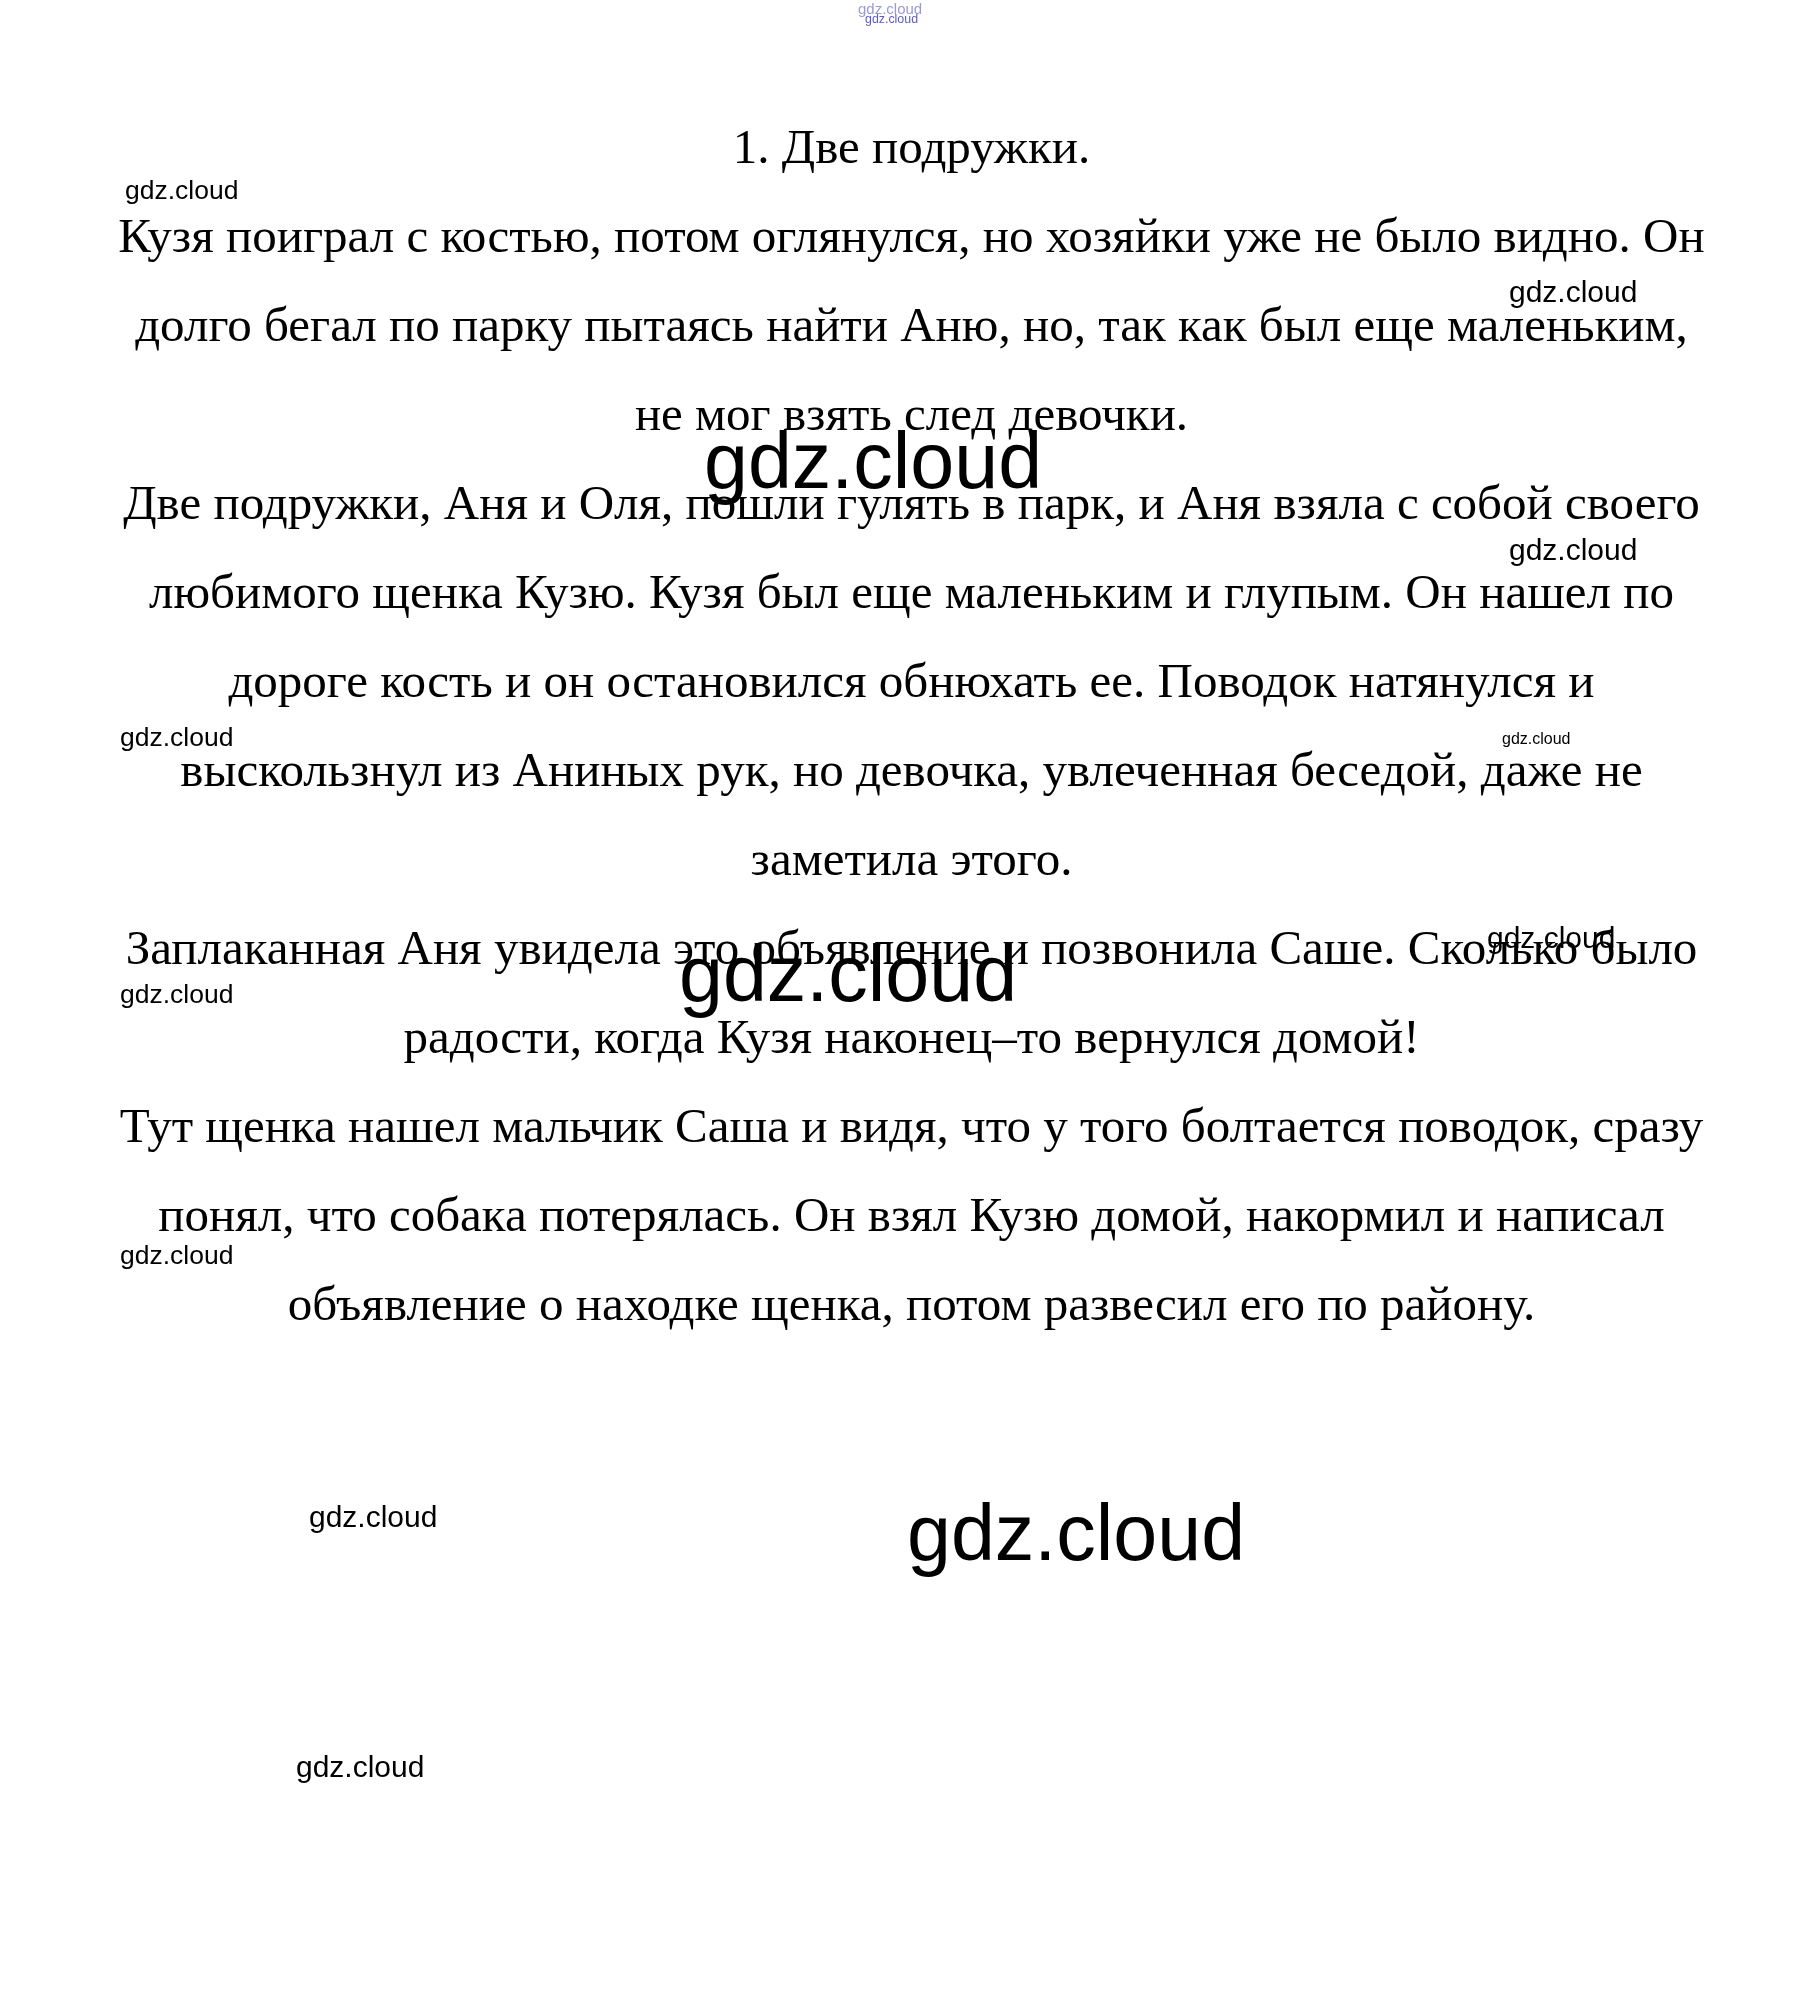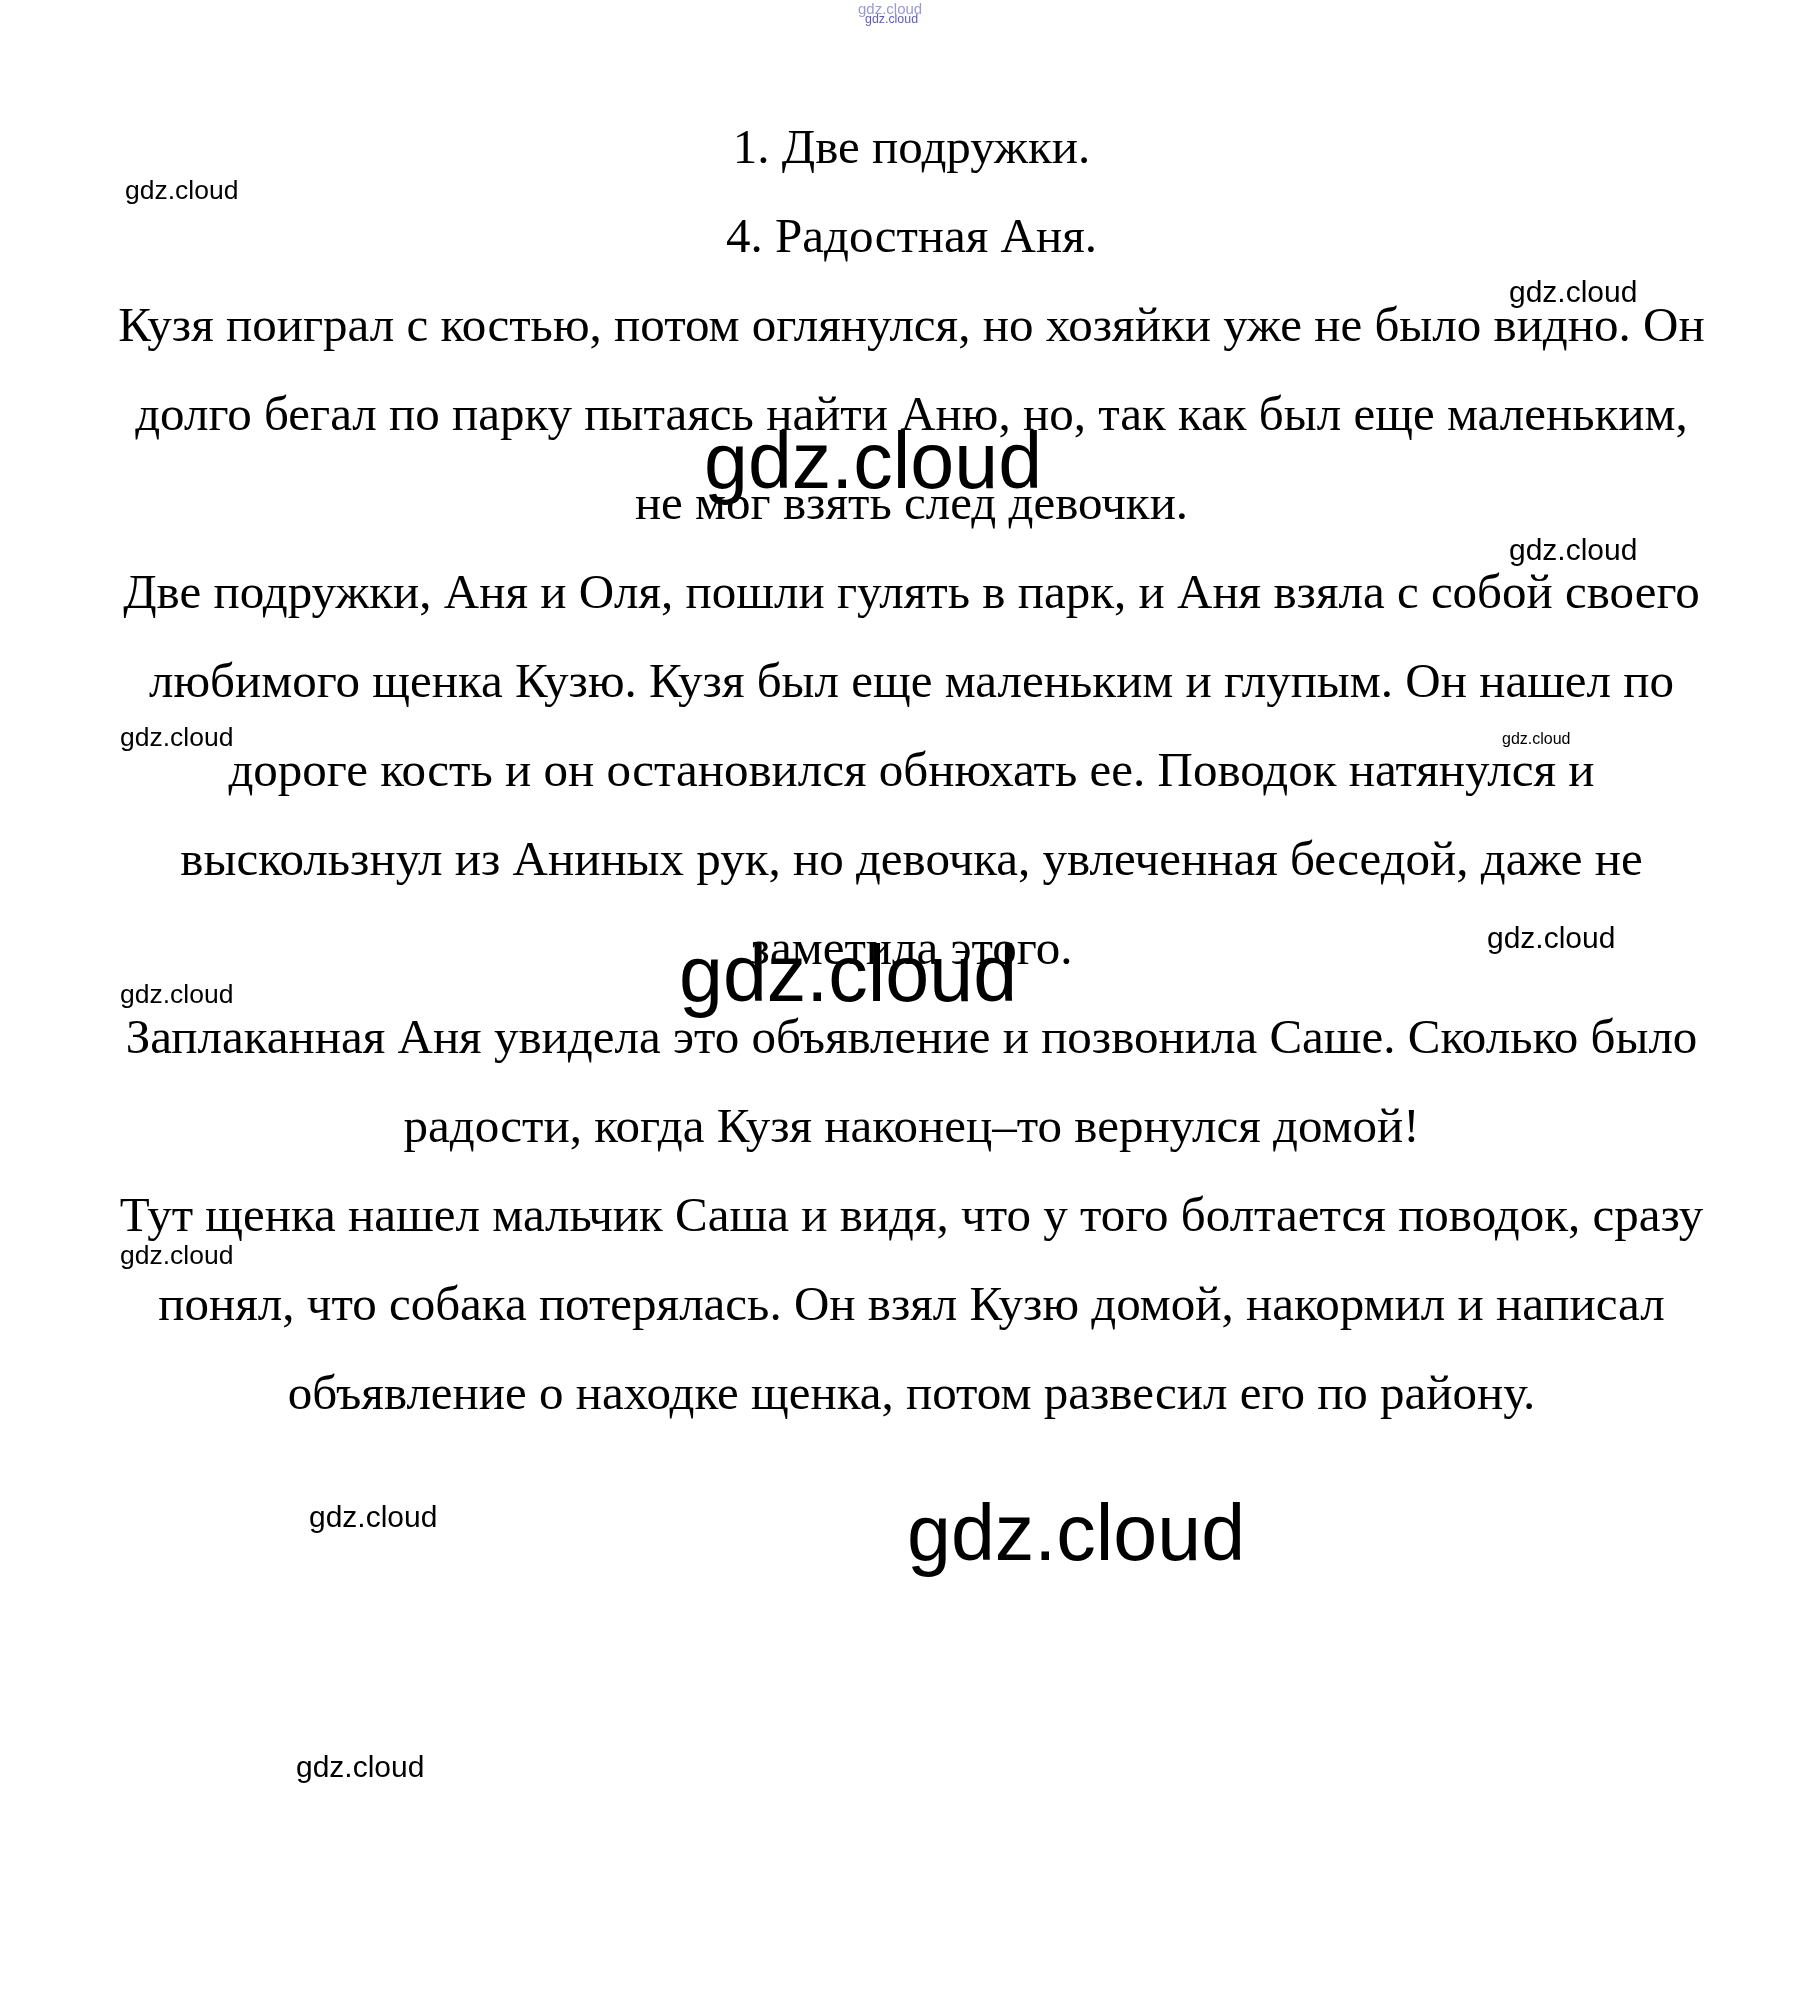--- a/index.html
+++ b/index.html
@@ -51,21 +51,20 @@
   .wm-top1  { font-size: 15px; color: #9a9ad4; }
   .wm-top2  { font-size: 12.4px; color: #5d5db8; }
 </style>
 </head>
 <body>
 
 <div class="page">
 
   <div class="content">
     <p>1. Две подружки.</p>
-    <p>4. Радостная Аня.</p>
     <p>Кузя поиграл с костью, потом оглянулся, но хозяйки уже не было видно. Он долго бегал по парку пытаясь найти Аню, но, так как был еще маленьким, не мог взять след девочки.</p>
     <p>Две подружки, Аня и Оля, пошли гулять в парк, и Аня взяла с собой своего любимого щенка Кузю. Кузя был еще маленьким и глупым. Он нашел по дороге кость и он остановился обнюхать ее. Поводок натянулся и выскользнул из Аниных рук, но девочка, увлеченная беседой, даже не заметила этого.</p>
     <p>Заплаканная Аня увидела это объявление и позвонила Саше. Сколько было радости, когда Кузя наконец–то вернулся домой!</p>
     <p>Тут щенка нашел мальчик Саша и видя, что у того болтается поводок, сразу понял, что собака потерялась. Он взял Кузю домой, накормил и написал объявление о находке щенка, потом развесил его по району.</p>
   </div>
 
   <div class="wm-layer">
     <span class="wm wm-top1" style="left:858px;  top:0px;">gdz.cloud</span>
     <span class="wm wm-top2" style="left:865px;  top:12.4px;">gdz.cloud</span>
     <span class="wm wm-small" style="left:125px;  top:175px;">gdz.cloud</span>

